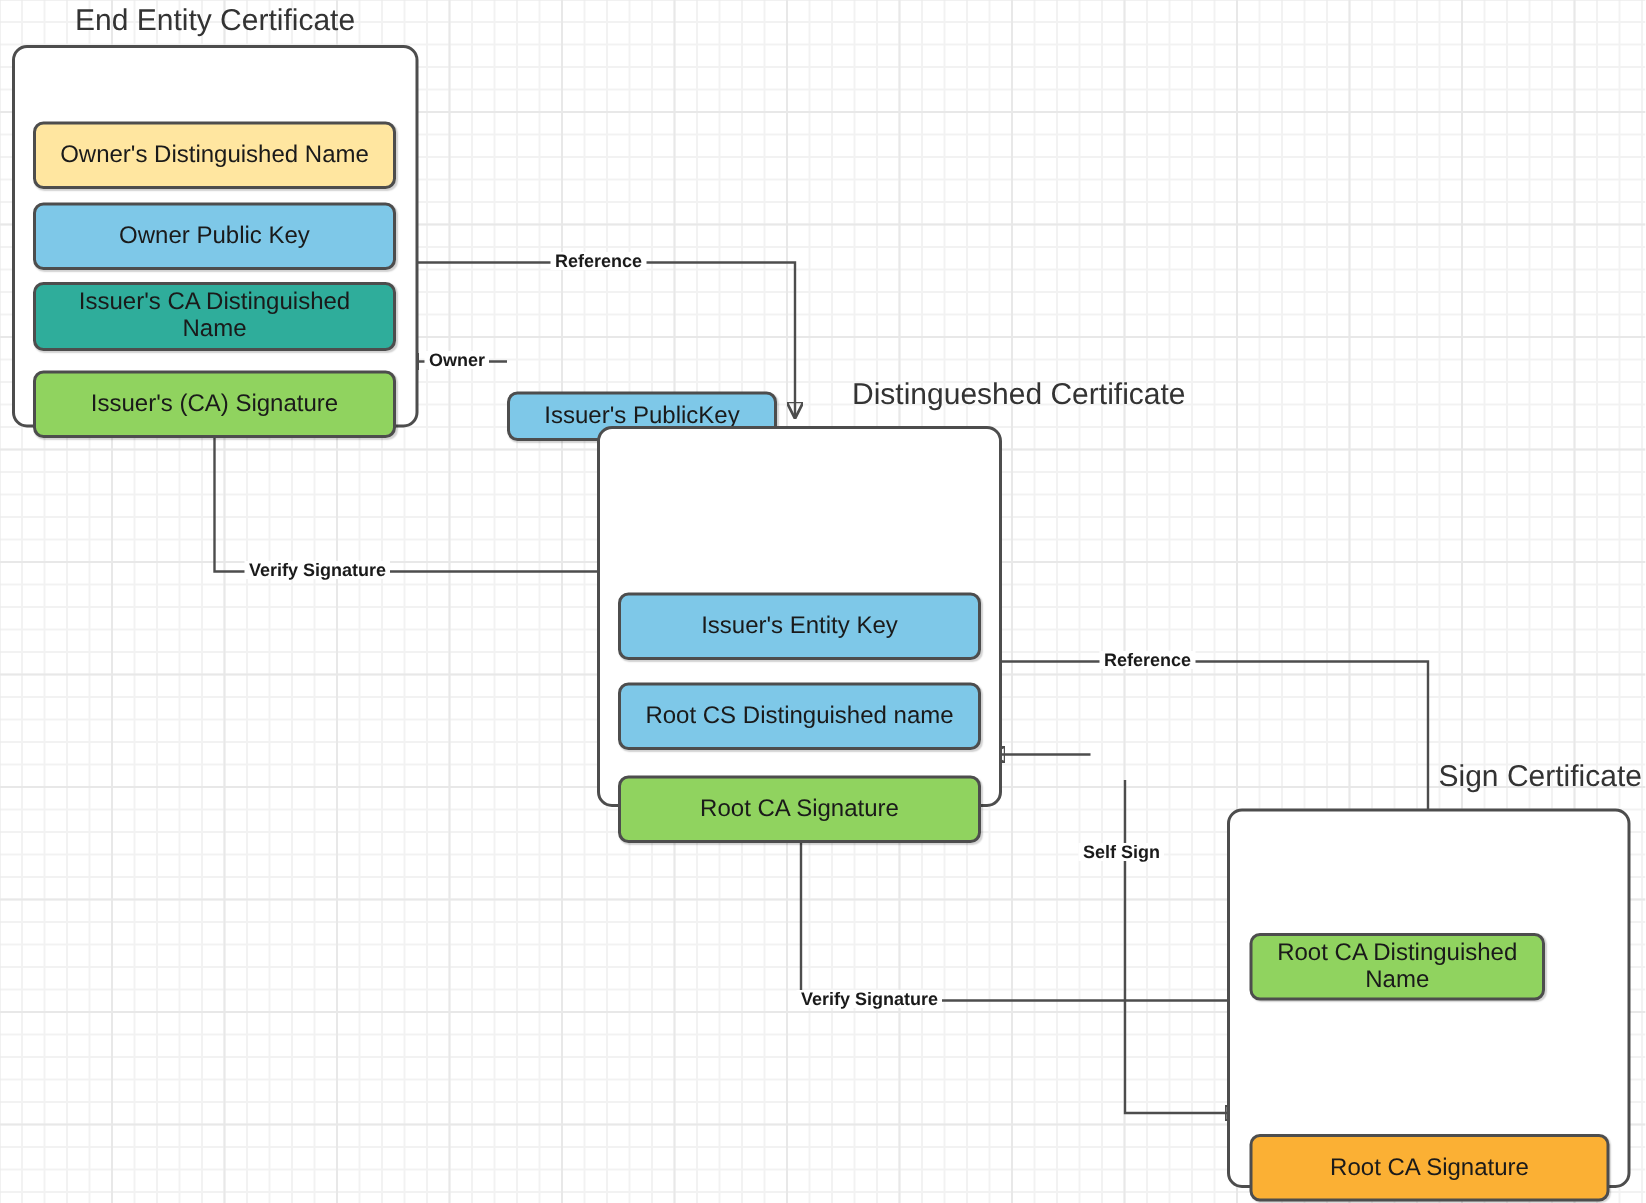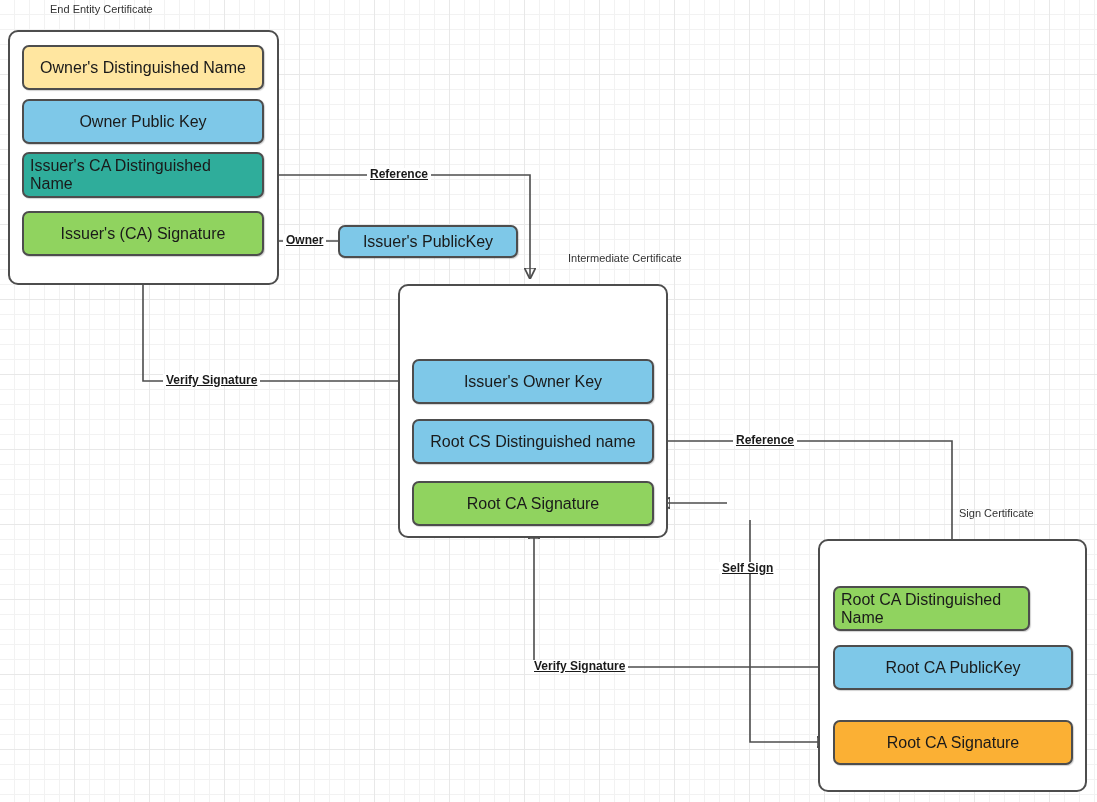--- a/index.html
+++ b/index.html
@@ -30,42 +30,43 @@
     box-sizing: border-box;
   }
   .node {
     position: absolute;
     border: 2px solid #4d4d4d;
     border-radius: 7px;
     box-sizing: border-box;
     display: flex;
     align-items: center;
     justify-content: center;
+    text-align: center;
     color: #1a1a1a;
     font-size: 16px;
     line-height: 1.12;
     padding: 2px 6px;
     box-shadow: 1px 1px 1px rgba(0,0,0,0.18);
+    margin-top: 36px;
   }
   .grp-title {
     position: absolute;
     color: #333333;
-    font-size: 11px;
+    font-size: 20px;
     white-space: nowrap;
   }
   .edge-label {
     position: absolute;
     font-size: 12px;
     font-weight: bold;
     color: #1a1a1a;
     background: #ffffff;
     padding: 0 3px;
     white-space: nowrap;
     line-height: 1;
-    text-decoration: underline;
   }
   svg.edges {
     position: absolute;
     left: 0;
     top: 0;
     width: 1097px;
     height: 802px;
     pointer-events: none;
   }
   svg.edges path, svg.edges line {
@@ -108,39 +109,38 @@
   <div class="node" style="left:22px; top:45px; width:242px; height:45px; background:#ffe6a0;">Owner's Distinguished Name</div>
 
   <div class="node" style="left:22px; top:99px; width:242px; height:45px; background:#7ec8e8;">Owner Public  Key</div>
 
   <div class="node" style="left:22px; top:152px; width:242px; height:46px; background:#2fad9b;">Issuer's CA Distinguished Name</div>
 
   <div class="node" style="left:22px; top:211px; width:242px; height:45px; background:#90d35f;">Issuer's (CA) Signature</div>
 
   <div class="node" style="left:338px; top:225px; width:180px; height:33px; background:#7ec8e8;">Issuer's PublicKey</div>
 
-  <div class="grp-title" style="left:568px; top:252px;">Intermediate Certificate</div>
+  <div class="grp-title" style="left:568px; top:252px;">Distingueshed Certificate</div>
 
   <div class="container" style="left:398px; top:284px; width:270px; height:254px;"></div>
 
 
-  <div class="node" style="left:412px; top:359px; width:242px; height:45px; background:#7ec8e8;">Issuer's Owner  Key</div>
+  <div class="node" style="left:412px; top:359px; width:242px; height:45px; background:#7ec8e8;">Issuer's Entity  Key</div>
 
   <div class="node" style="left:412px; top:419px; width:242px; height:45px; background:#7ec8e8;">Root CS Distinguished name</div>
 
   <div class="node" style="left:412px; top:481px; width:242px; height:45px; background:#90d35f;">Root CA Signature</div>
 
 
   <div class="grp-title" style="left:959px; top:507px;">Sign Certificate</div>
 
   <div class="container" style="left:818px; top:539px; width:269px; height:253px;"></div>
 
   <div class="node" style="left:833px; top:586px; width:197px; height:45px; background:#90d35f;">Root CA Distinguished Name</div>
 
-  <div class="node" style="left:833px; top:645px; width:240px; height:45px; background:#7ec8e8;">Root CA PublicKey</div>
 
   <div class="node" style="left:833px; top:720px; width:240px; height:45px; background:#fbb034;">Root CA Signature</div>
 
   <div class="edge-label" style="left:367px; top:168px;">Reference</div>
 
   <div class="edge-label" style="left:283px; top:234px;">Owner</div>
 
   <div class="edge-label" style="left:163px; top:374px;">Verify Signature</div>
 
   <div class="edge-label" style="left:733px; top:434px;">Reference</div>

